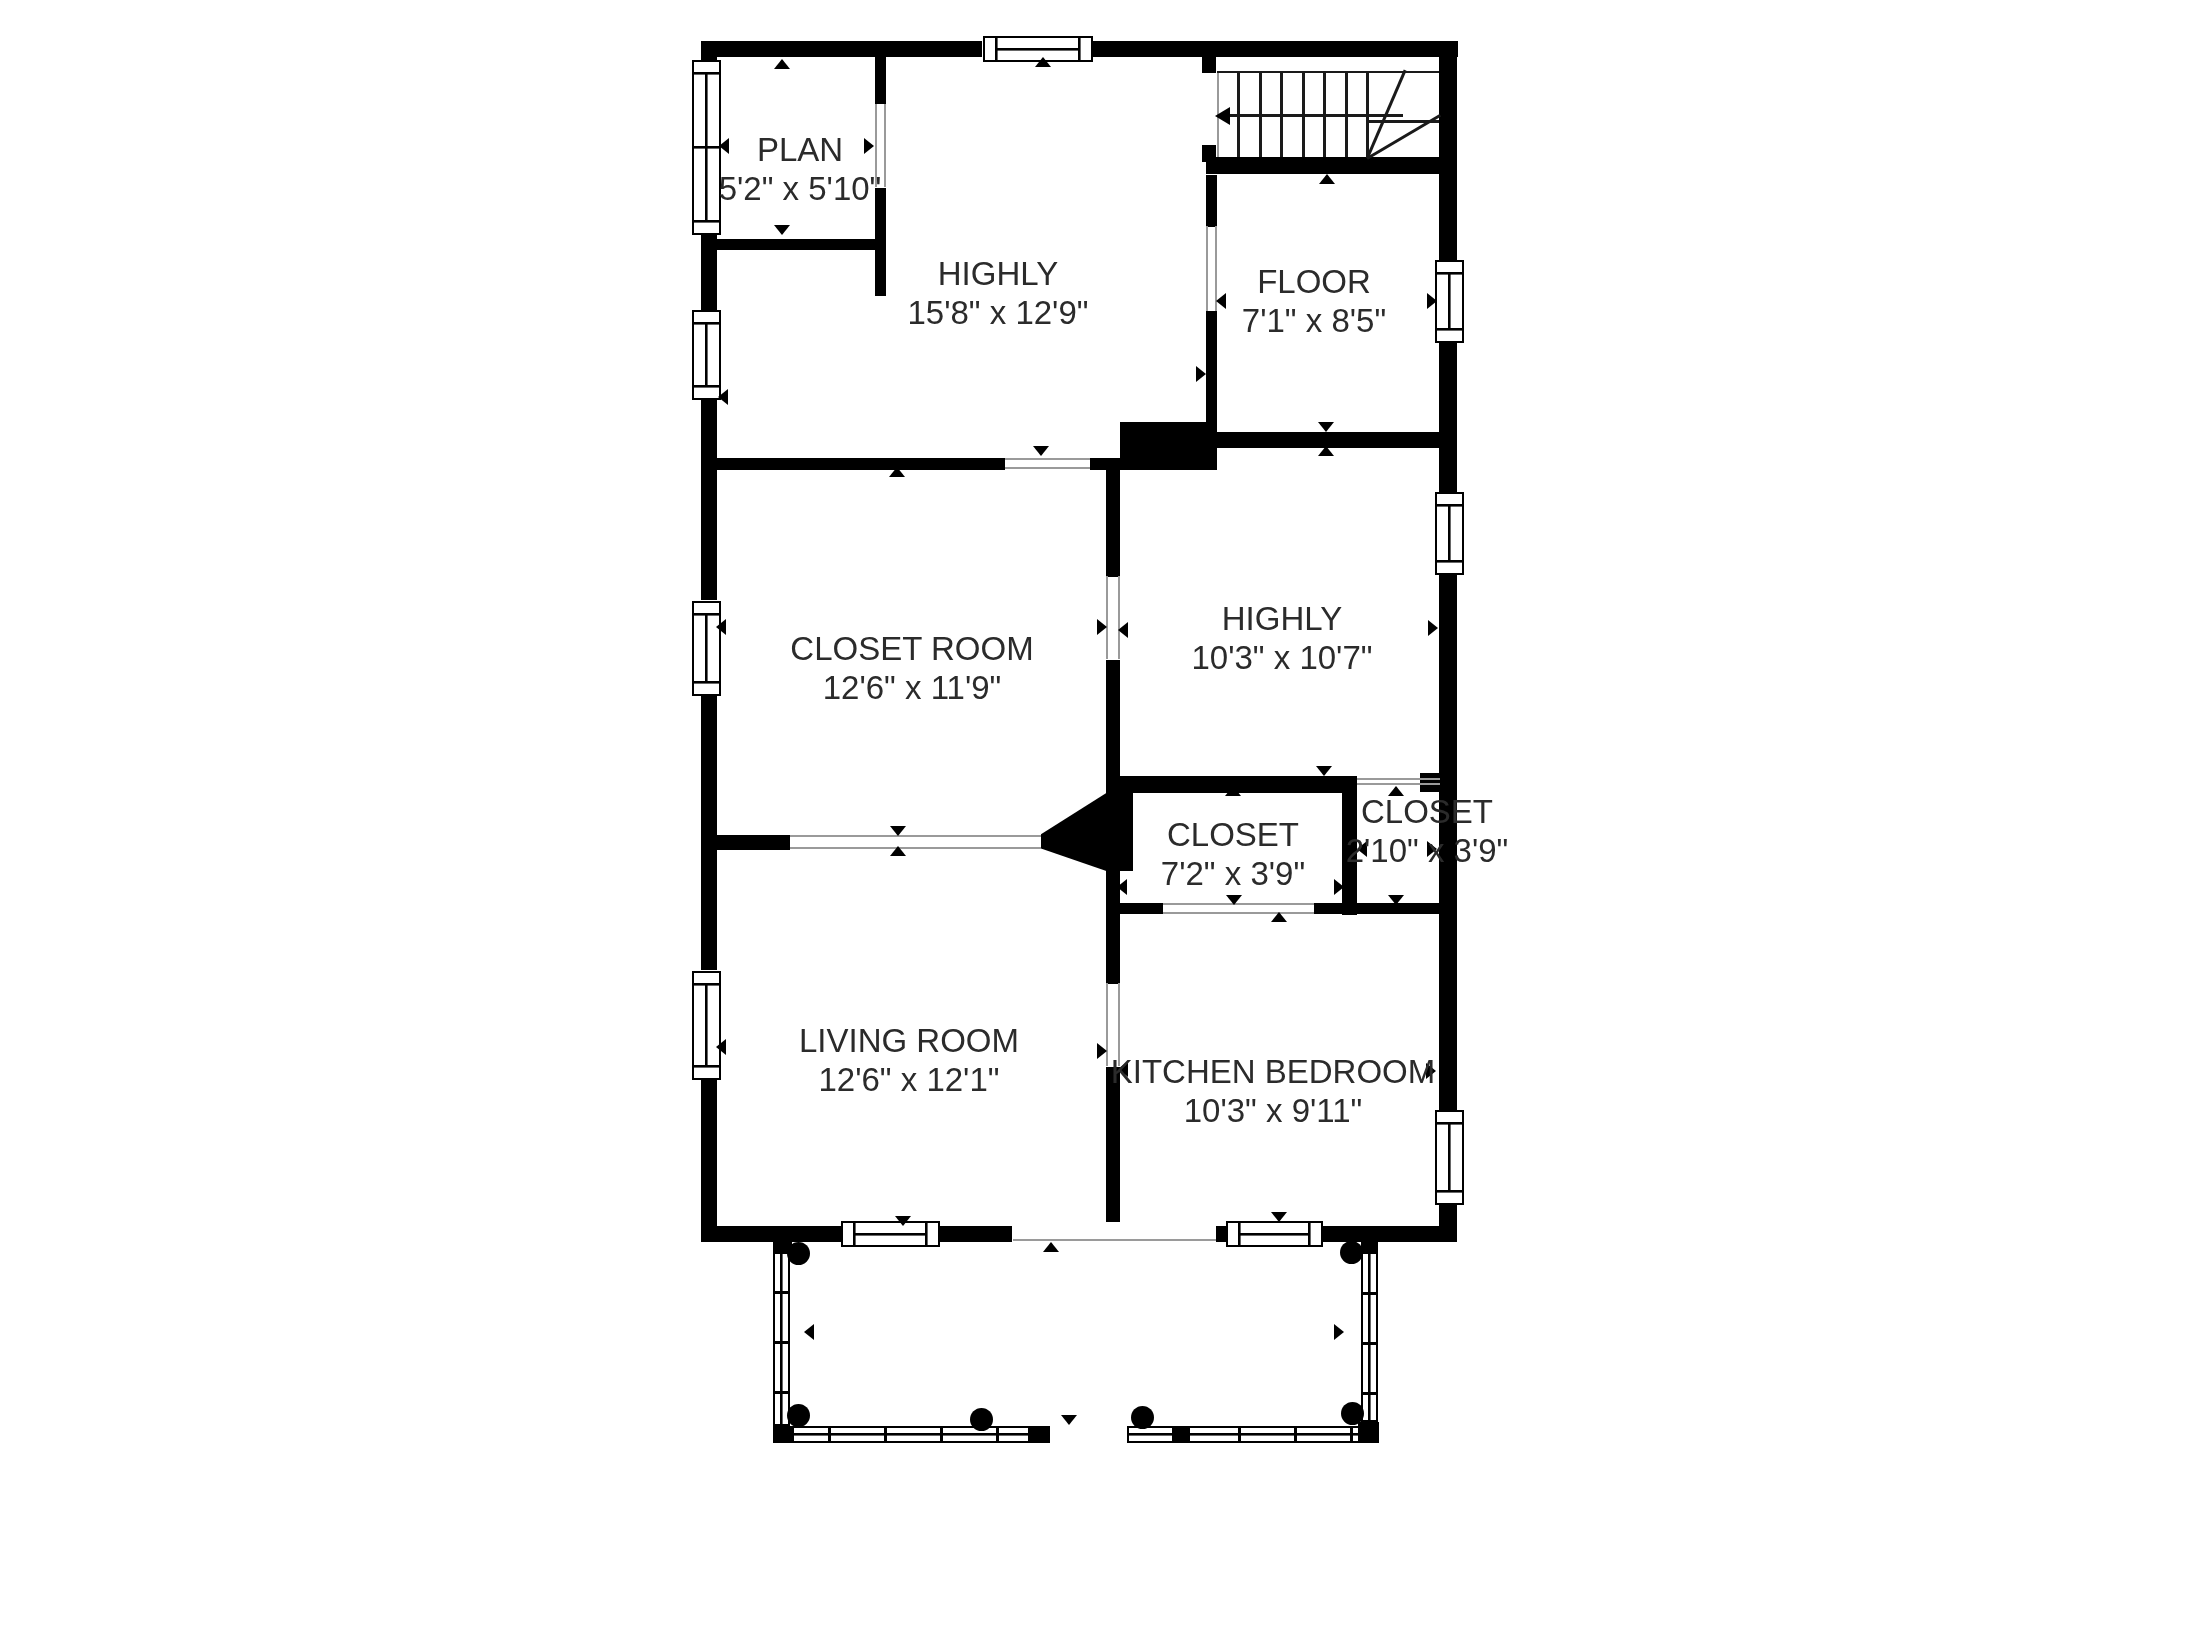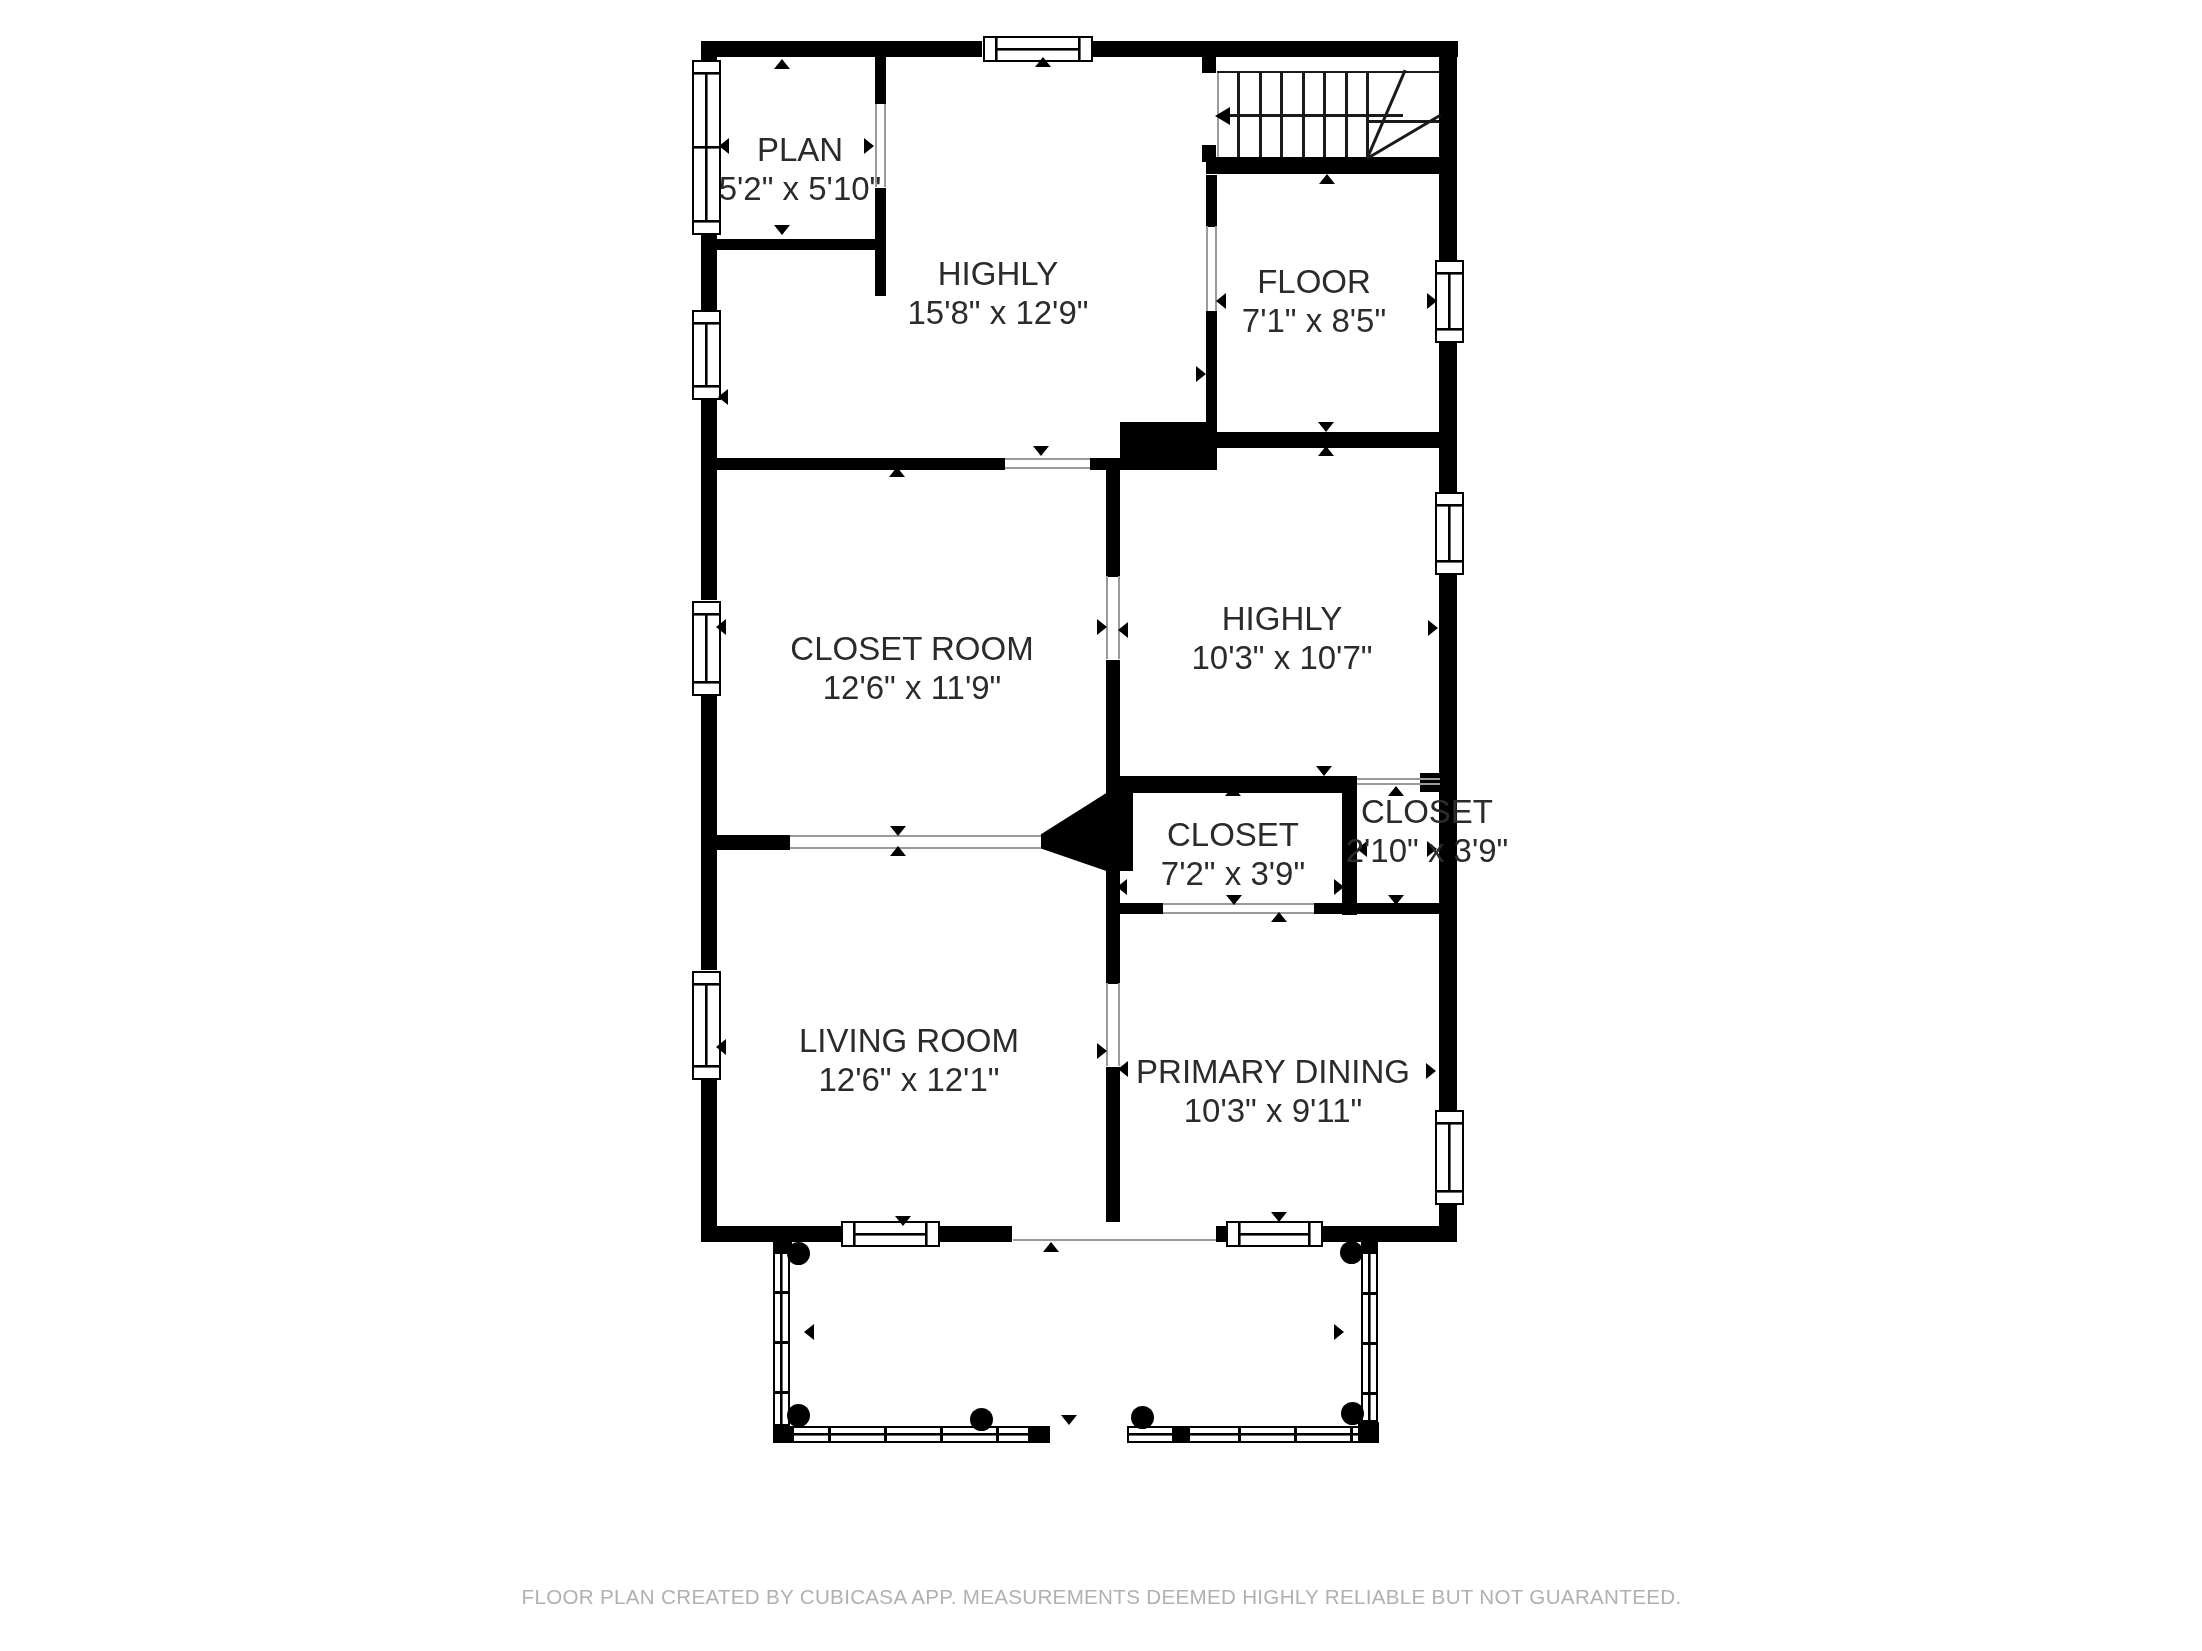--- a/index.html
+++ b/index.html
@@ -191,25 +191,24 @@
   </div>
   <div class="lbl" style="left:1427px;top:831px">
     <div>CLOSET</div>
     <div>2'10" x 3'9"</div>
   </div>
   <div class="lbl" style="left:909px;top:1060px">
     <div>LIVING ROOM</div>
     <div>12'6" x 12'1"</div>
   </div>
   <div class="lbl" style="left:1273px;top:1091px">
-    <div>PRIMARY DINING</div>
+    <div>KITCHEN BEDROOM</div>
     <div>10'3" x 9'11"</div>
   </div>
 
-  <div id="footer">FLOOR PLAN CREATED BY CUBICASA APP. MEASUREMENTS DEEMED HIGHLY RELIABLE BUT NOT GUARANTEED.</div>
 <div class="tri" style="border-left: 8.6px solid transparent; border-right: 8.6px solid transparent; border-bottom: 10.3px solid rgb(0, 0, 0); left: 774px; top: 59px;"></div>
     <div class="tri" style="border-left: 8.6px solid transparent; border-right: 8.6px solid transparent; border-bottom: 10.3px solid rgb(0, 0, 0); left: 1035px; top: 57px;"></div>
     <div class="tri" style="border-left: 8.6px solid transparent; border-right: 8.6px solid transparent; border-bottom: 10.3px solid rgb(0, 0, 0); left: 1319px; top: 174px;"></div>
     <div class="tri" style="border-left: 8.6px solid transparent; border-right: 8.6px solid transparent; border-bottom: 10.3px solid rgb(0, 0, 0); left: 889px; top: 467px;"></div>
     <div class="tri" style="border-left: 8.6px solid transparent; border-right: 8.6px solid transparent; border-bottom: 10.3px solid rgb(0, 0, 0); left: 1318px; top: 446px;"></div>
     <div class="tri" style="border-left: 8.6px solid transparent; border-right: 8.6px solid transparent; border-bottom: 10.3px solid rgb(0, 0, 0); left: 1225px; top: 786px;"></div>
     <div class="tri" style="border-left: 8.6px solid transparent; border-right: 8.6px solid transparent; border-bottom: 10.3px solid rgb(0, 0, 0); left: 1388px; top: 786px;"></div>
     <div class="tri" style="border-left: 8.6px solid transparent; border-right: 8.6px solid transparent; border-bottom: 10.3px solid rgb(0, 0, 0); left: 890px; top: 846px;"></div>
     <div class="tri" style="border-left: 8.6px solid transparent; border-right: 8.6px solid transparent; border-bottom: 10.3px solid rgb(0, 0, 0); left: 1271px; top: 912px;"></div>
     <div class="tri" style="border-left: 8.6px solid transparent; border-right: 8.6px solid transparent; border-bottom: 10.3px solid rgb(0, 0, 0); left: 1043px; top: 1242px;"></div>

